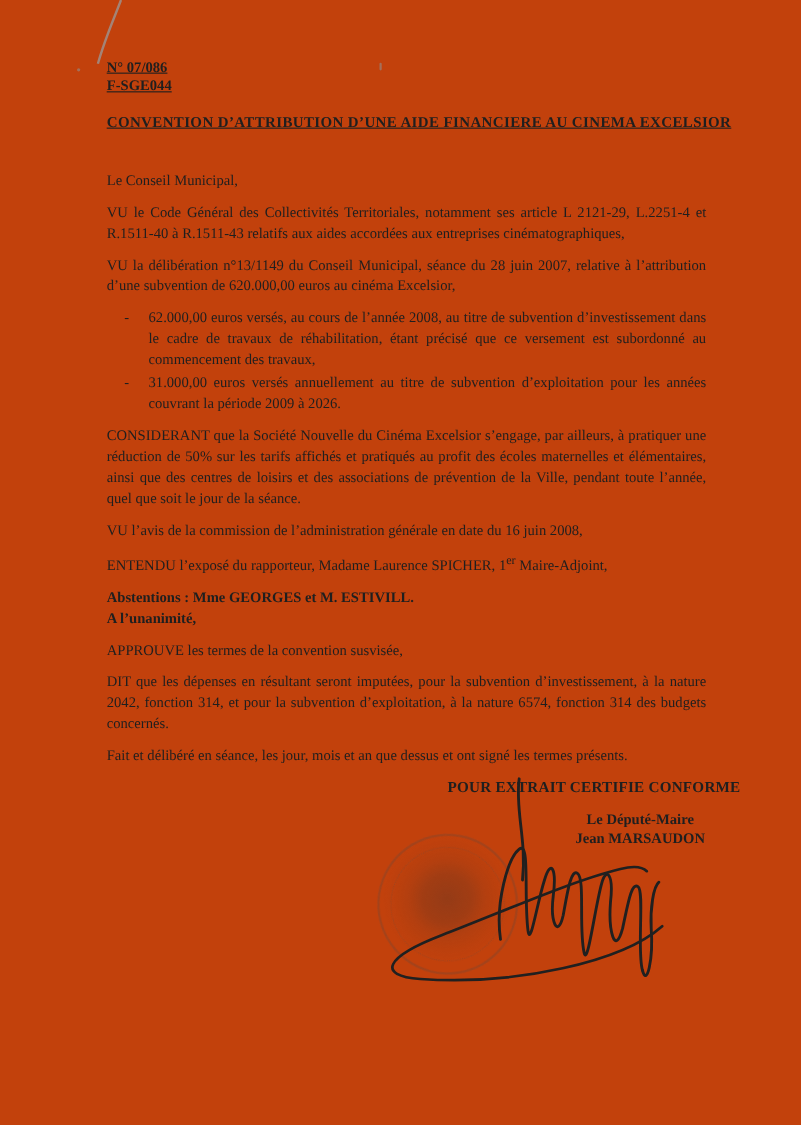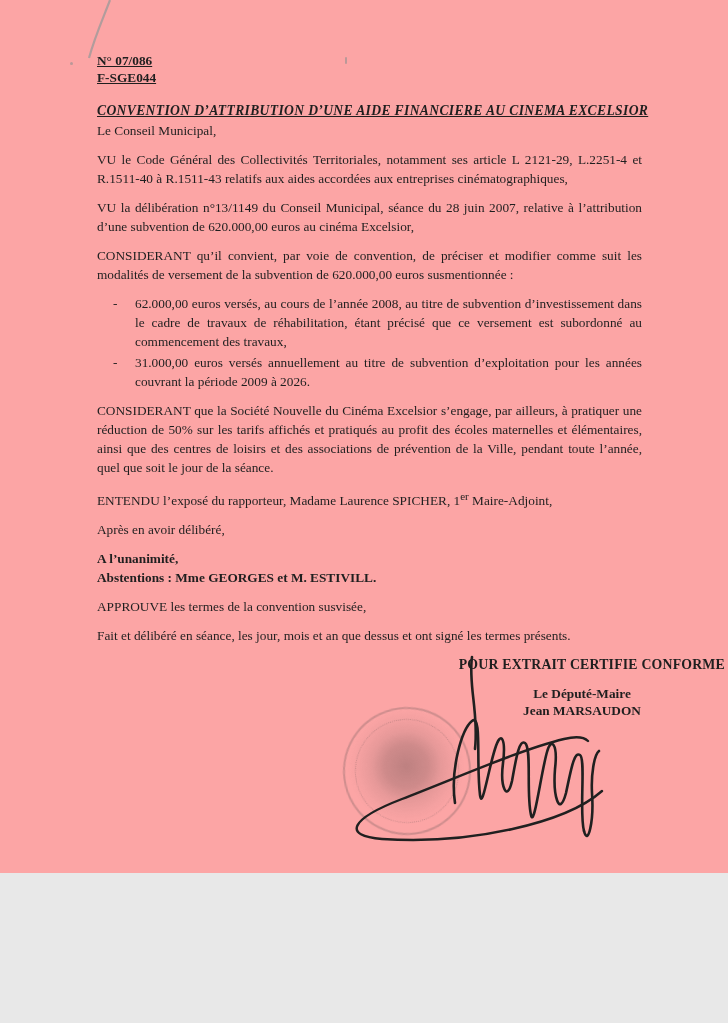--- a/index.html
+++ b/index.html
@@ -1,20 +1,20 @@
 <!DOCTYPE html>
 <html><head>
 <meta charset="utf-8">
 <style>
   html, body { margin: 0; padding: 0; background: #e8e8e8; }
   .page {
     position: relative;
     width: 728px;
-    height: 873px;
-    background: #fca5a5;
+    height: 1023px;
+    background: #c2410c;
     color: #1f1f1f;
     font-family: "Liberation Serif", "DejaVu Serif", serif;
     font-size: 13.3px;
     line-height: 19px;
     overflow: hidden;
     box-sizing: border-box;
     padding: 52px 86px 0 97px;
   }
   .scan-artifact { position: absolute; top: 0; left: 78px; width: 50px; height: 60px; }
   .speck { position: absolute; background: #8f8f8f; border-radius: 50%; opacity: .6; }
@@ -24,39 +24,38 @@
   .ref-block { font-weight: bold; }
   .ref-line { text-decoration: underline; line-height: 17px; }
 
   .doc-title {
     margin-top: 15px;
     font-weight: bold;
     text-decoration: underline;
     letter-spacing: .35px;
     white-space: nowrap;
     font-size: 13.6px;
-    font-style: italic;
   }
 
   p { margin: 0 0 10px 0; text-align: justify; }
-  .salutation { margin-top: 1px; }
+  .salutation { margin-top: 34px; }
 
   ul.modalites { list-style: none; margin: 0 0 10px 0; padding: 0 0 0 16px; }
   ul.modalites li { display: flex; margin-bottom: 2px; }
   ul.modalites .dash { width: 22px; flex: 0 0 22px; }
   ul.modalites .li-text { text-align: justify; }
 
   .vote-block { font-weight: bold; margin-bottom: 10px; }
   .vote-block div { line-height: 19px; }
 
   .signature-zone { position: relative; height: 210px; }
   .cert-line {
     margin-left: 258px;
     width: 370px;
-    text-align: right;
+    text-align: center;
     font-weight: bold;
     font-size: 13.8px;
     letter-spacing: .2px;
   }
   .signatory {
     margin-top: 11px;
     margin-left: 300px;
     width: 370px;
     text-align: center;
     font-weight: bold;
@@ -99,48 +98,48 @@
   </div>
 
   <div class="doc-title">CONVENTION D’ATTRIBUTION D’UNE AIDE FINANCIERE AU CINEMA EXCELSIOR</div>
 
   <p class="salutation">Le Conseil Municipal,</p>
 
   <p>VU le Code Général des Collectivités Territoriales, notamment ses article L 2121-29, L.2251-4 et R.1511-40 à R.1511-43 relatifs aux aides accordées aux entreprises cinématographiques,</p>
 
   <p>VU la délibération n°13/1149 du Conseil Municipal, séance du 28 juin 2007, relative à l’attribution d’une subvention de 620.000,00 euros au cinéma Excelsior,</p>
 
-  <p>CONSIDERANT qu’il convient, par voie de convention, de préciser et modifier comme suit les modalités de versement de la subvention de 620.000,00 euros susmentionnée :</p>
 
   <ul class="modalites">
     <li>
       <span class="dash">-</span>
       <span class="li-text">62.000,00 euros versés, au cours de l’année 2008, au titre de subvention d’investissement dans le cadre de travaux de réhabilitation, étant précisé que ce versement est subordonné au commencement des travaux,</span>
     </li>
     <li>
       <span class="dash">-</span>
       <span class="li-text">31.000,00 euros versés annuellement au titre de subvention d’exploitation pour les années couvrant la période 2009 à 2026.</span>
     </li>
   </ul>
 
   <p>CONSIDERANT que la Société Nouvelle du Cinéma Excelsior s’engage, par ailleurs, à pratiquer une réduction de 50% sur les tarifs affichés et pratiqués au profit des écoles maternelles et élémentaires, ainsi que des centres de loisirs et des associations de prévention de la Ville, pendant toute l’année, quel que soit le jour de la séance.</p>
 
+  <p>VU l’avis de la commission de l’administration générale en date du 16 juin 2008,</p>
 
   <p><span>ENTENDU l’exposé du rapporteur, Madame Laurence SPICHER, 1</span><sup>er</sup><span> Maire-Adjoint,</span></p>
 
-  <p>Après en avoir délibéré,</p>
 
   <div class="vote-block">
+    <div>Abstentions : Mme GEORGES et M. ESTIVILL.</div>
     <div>A l’unanimité,</div>
-    <div>Abstentions : Mme GEORGES et M. ESTIVILL.</div>
   </div>
 
   <p>APPROUVE les termes de la convention susvisée,</p>
 
 
+  <p>DIT que les dépenses en résultant seront imputées, pour la subvention d’investissement, à la nature 2042, fonction 314, et pour la subvention d’exploitation, à la nature 6574, fonction 314 des budgets concernés.</p>
 
   <p>Fait et délibéré en séance, les jour, mois et an que dessus et ont signé les termes présents.</p>
 
   <div class="signature-zone">
     <div class="cert-line">POUR EXTRAIT CERTIFIE CONFORME</div>
     <div class="signatory">
       <div>Le Député-Maire</div>
       <div>Jean MARSAUDON</div>
     </div>
 

